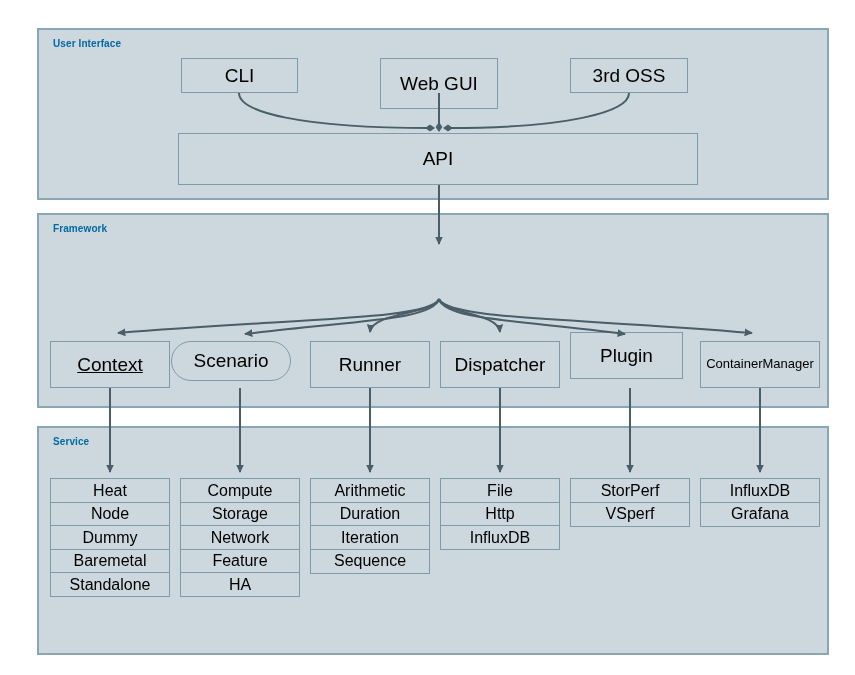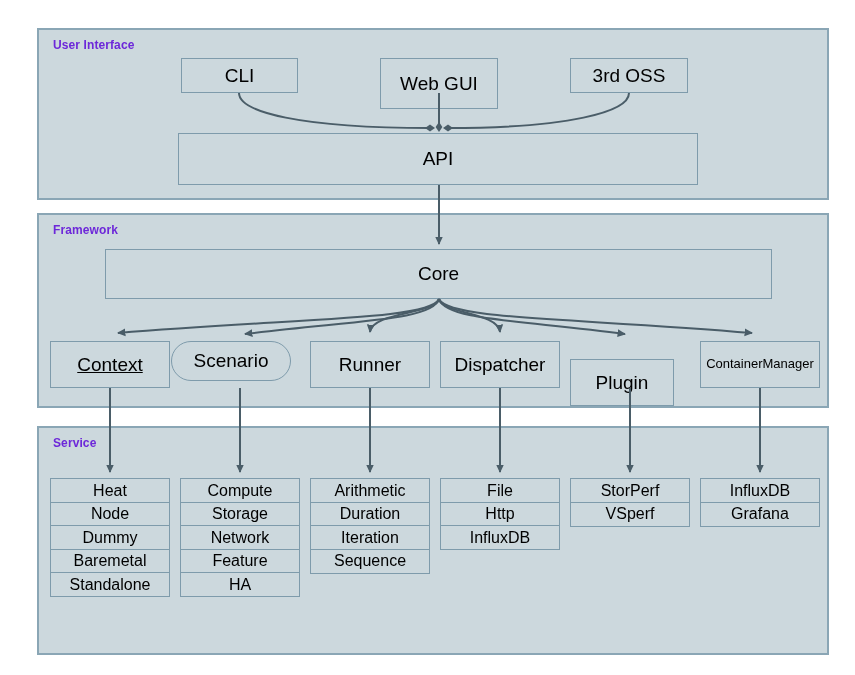--- a/index.html
+++ b/index.html
@@ -24,23 +24,23 @@
   .panel {
     position: absolute;
     background: #ccd8dd;
     border: 2px solid #8aa6b5;
     box-sizing: border-box;
   }
   .panel-title {
     position: absolute;
     left: 14px;
     top: 8px;
-    font-size: 12px;
+    font-size: 10px;
     font-weight: bold;
-    color: #6d28d9;
+    color: #0369a1;
     letter-spacing: 0.1px;
     white-space: nowrap;
   }
   
   .node {
     position: absolute;
     background: #ccd8dd;
     border: 1.5px solid #7e9bab;
     box-sizing: border-box;
     display: flex;
@@ -104,37 +104,34 @@
   </div>
 
   <div class="node" style="left:178px; top:133px; width:520px; height:52px;">
     <span>API</span>
   </div>
 
   <div class="panel" style="left:37px; top:213px; width:792px; height:195px;">
     <div class="panel-title">Framework</div>
   </div>
 
-  <div class="node" style="left:105px; top:249px; width:667px; height:50px;">
-    <span>Core</span>
-  </div>
 
   <div class="node" style="left:50px; top:341px; width:120px; height:47px;text-decoration:underline;">
     <span>Context</span>
   </div>
   <div class="node" style="left:171px; top:341px; width:120px; height:40px;border-radius:23px;">
     <span>Scenario</span>
   </div>
   <div class="node" style="left:310px; top:341px; width:120px; height:47px;">
     <span>Runner</span>
   </div>
   <div class="node" style="left:440px; top:341px; width:120px; height:47px;">
     <span>Dispatcher</span>
   </div>
-  <div class="node" style="left:570px; top:359px; width:104px; height:47px;">
+  <div class="node" style="left:570px; top:332px; width:113px; height:47px;">
     <span>Plugin</span>
   </div>
   <div class="node two-line" style="left:700px; top:341px; width:120px; height:47px;">
     <span>Container</span>
     <span>Manager</span>
   </div>
 
   <div class="panel" style="left:37px; top:426px; width:792px; height:229px;">
     <div class="panel-title">Service</div>
   </div>

